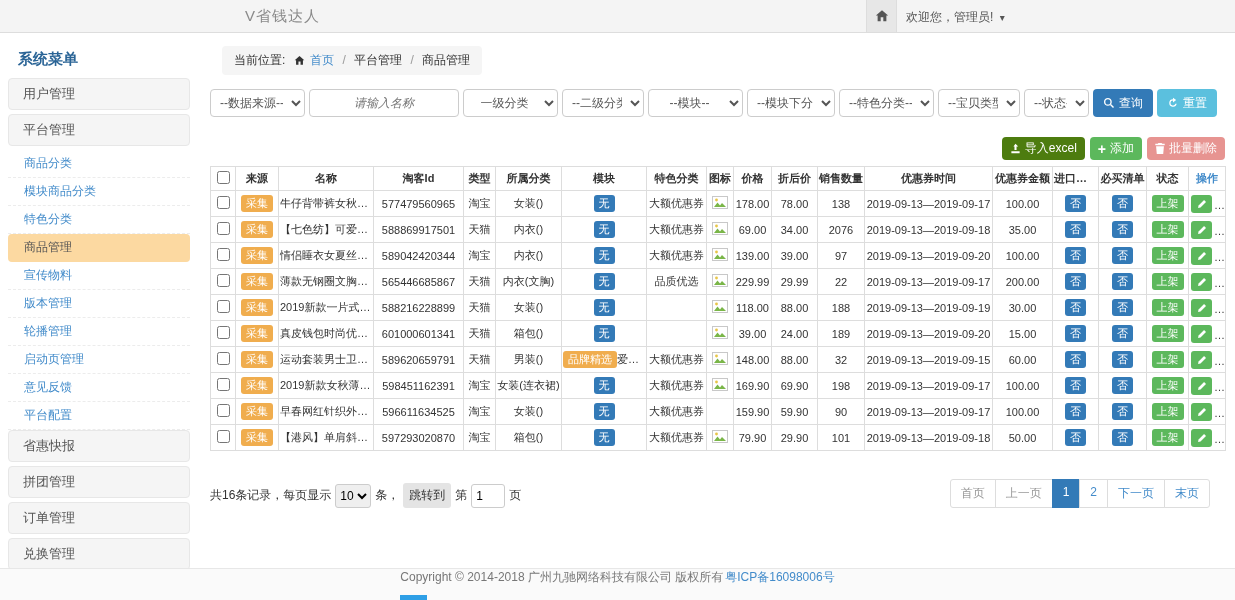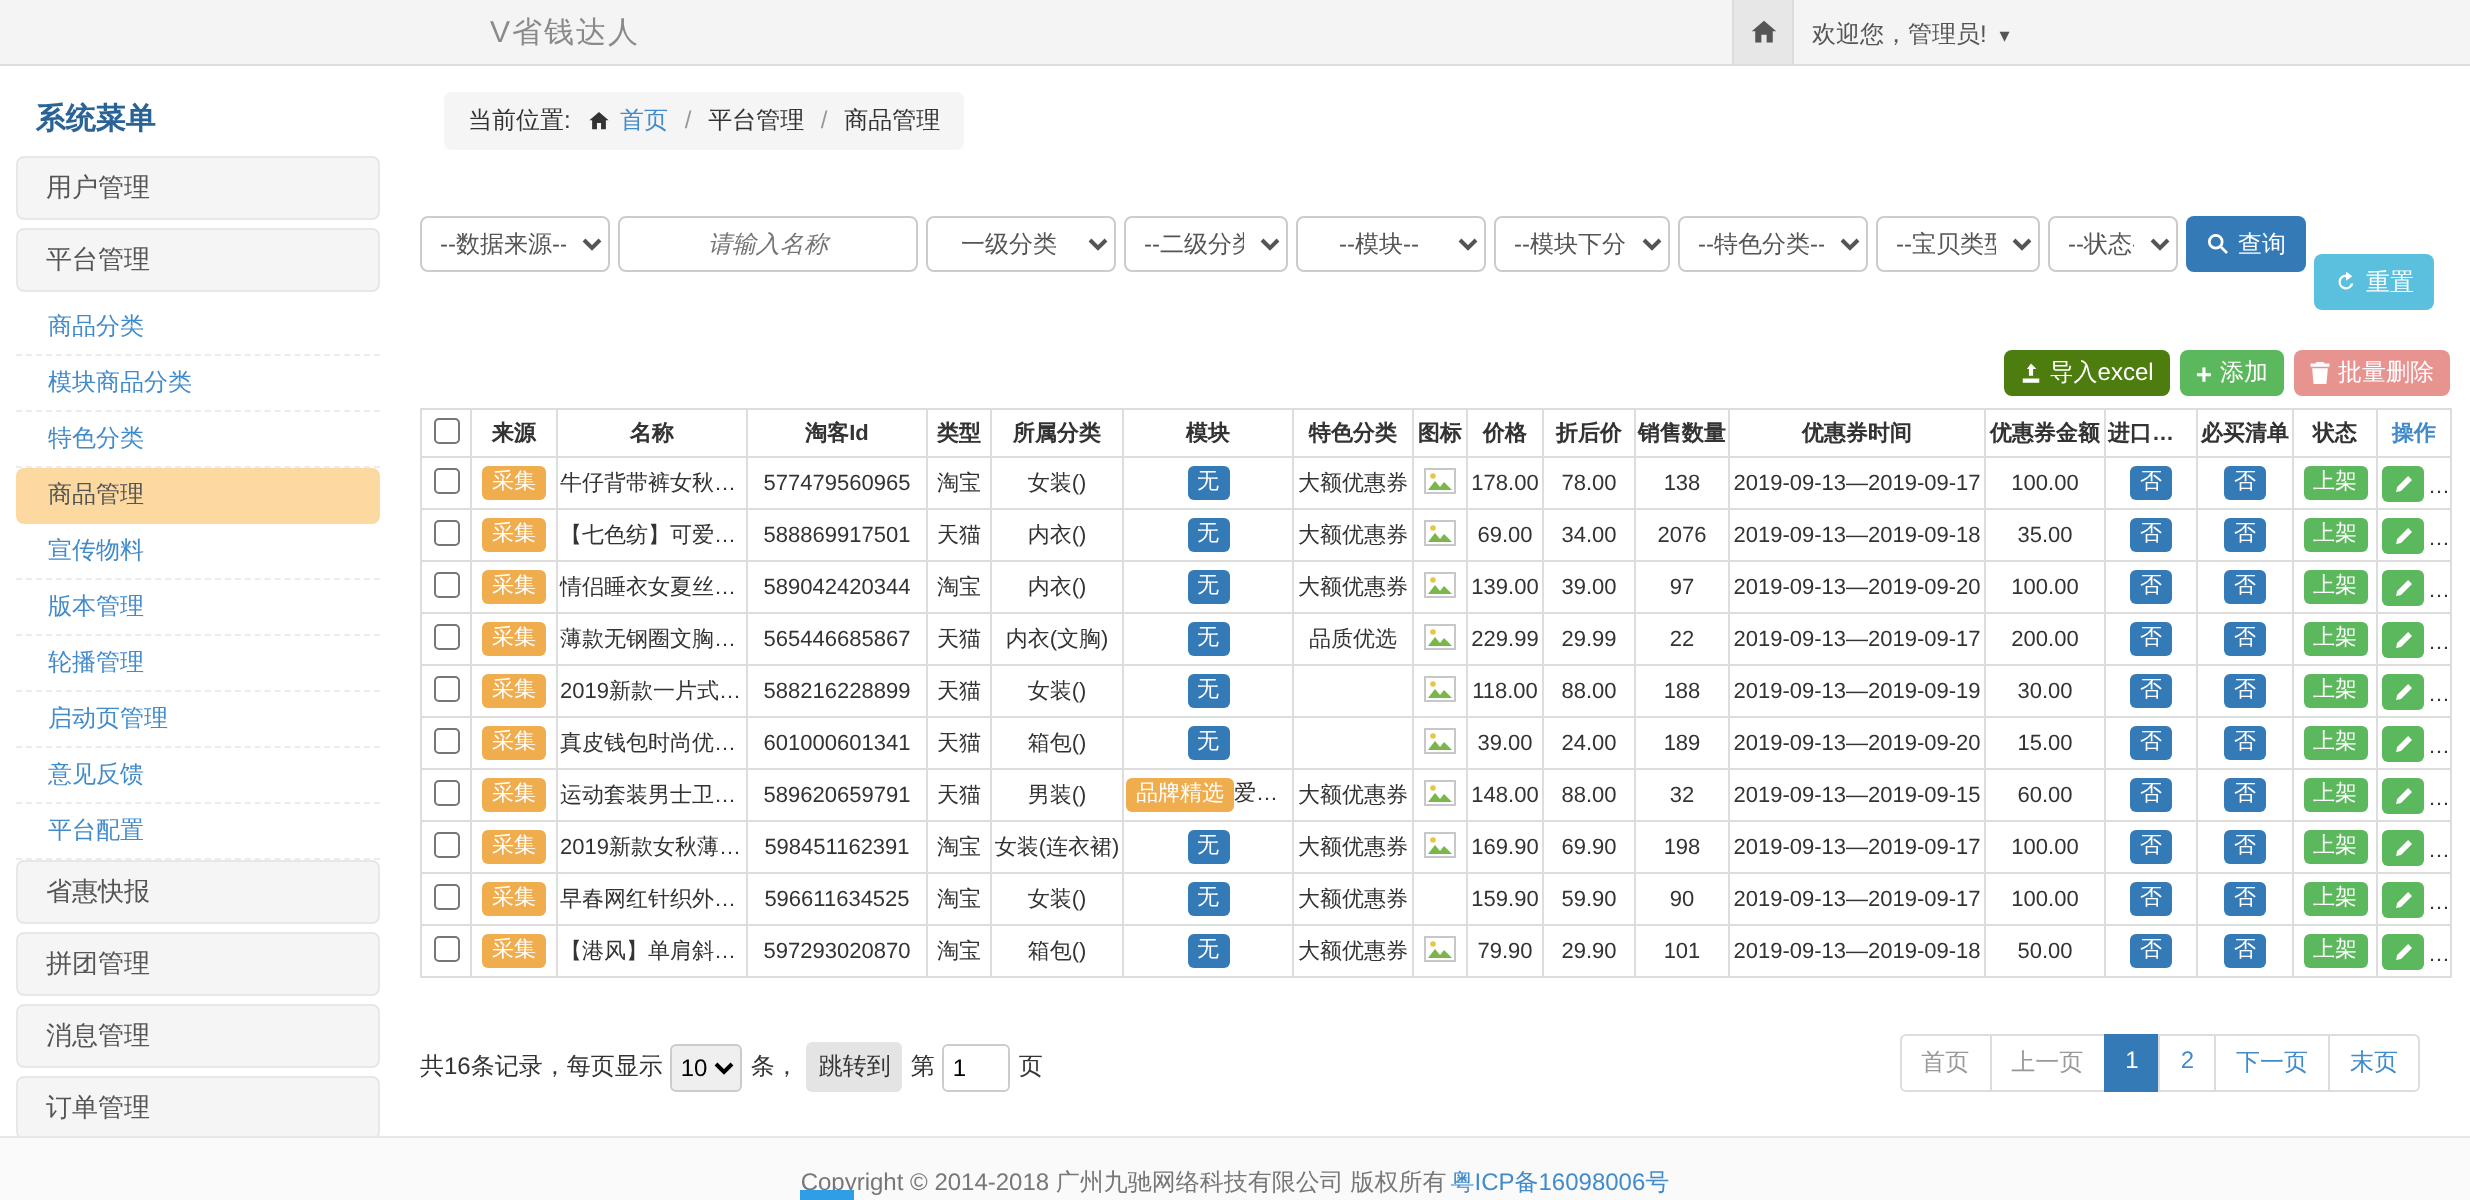--- a/index.html
+++ b/index.html
@@ -28,21 +28,21 @@
   .breadcrumb .bc-link { color:#428bca; text-decoration:none; cursor:pointer; }
   .breadcrumb .sep { color:#999; margin:0 5px; }
   .breadcrumb svg { vertical-align:-2px; margin:0 2px 0 5px; }
 
   .filters { margin-top:14px; display:flex; gap:4px; align-items:center; }
   .filter-fields { display:flex; gap:4px; align-items:center; }
   .filters select, .filters input { height:28px; border:1px solid #ccc; border-radius:4px; font-size:12px; color:#555; padding:0 5px; background:#fff; font-family:inherit;text-align:center; }
 
   .btn { height:28px; border:none; border-radius:4px; font-size:12px; color:#fff; padding:0 10px; display:inline-flex; align-items:center; gap:4px; cursor:pointer; font-family:inherit; }
   .btn-primary { background:#337ab7; }
-  .btn-info { background:#5bc0de;margin-top:38px; }
+  .btn-info { background:#5bc0de; }
 
   .actions { margin-top:20px; display:flex; justify-content:flex-end; gap:5px; }
   .actions .btn { height:23px; padding:0 8px; }
   .btn-import { background:#4d7c0f; }
   .btn-add { background:#5cb85c; }
   .btn-add .plus { font-size:14px; font-weight:bold; line-height:1; }
   .btn-batchdel { background:#d9534f; opacity:.62; }
 
   
   .grid { margin-top:6px; width:1015px; border-collapse:collapse; table-layout:fixed; font-size:11px; color:#333; }
@@ -65,21 +65,21 @@
   .jump-label { background:#e4e4e4; border-radius:3px; padding:4px 6px; cursor:pointer; }
   .jump-input { width:34px; height:24px; border:1px solid #ccc; border-radius:3px; padding:0 4px; font-size:12px; font-family:inherit; }
   .pager-right { display:flex; }
   .pg { border:1px solid #ddd; background:#fff; color:#428bca; padding:5px 10px; font-size:12px; margin-left:-1px; cursor:pointer; text-decoration:none; }
   .pg:first-child { border-radius:3px 0 0 3px; margin-left:0; }
   .pg:last-child { border-radius:0 3px 3px 0; }
   .pg.disabled { color:#999; }
   .pg.active { background:#337ab7; border-color:#337ab7; color:#fff; }
 
   
-  .footer { position:absolute; left:0; bottom:0; width:1235px; height:32px; background:#fafafa; border-top:1px solid #e7e7e7; display:flex; align-items:flex-end; justify-content:center; font-size:12px; color:#777; z-index:5; }
+  .footer { position:absolute; left:0; bottom:0; width:1235px; height:32px; background:#fafafa; border-top:1px solid #e7e7e7; display:flex; align-items:flex-start; justify-content:center; font-size:12px; color:#777; z-index:5; }
   .footer .icp { color:#428bca; text-decoration:none; margin-left:2px; cursor:pointer; }
   .bottom-bar { position:absolute; left:400px; bottom:0; width:27px; height:5px; background:#2e9fe6; z-index:6; }
 </style>
 </head>
 <body>
 
 <header class="topbar">
   <div class="brand">V省钱达人</div>
   <div class="home-btn">
     <svg width="14" height="14" viewBox="0 0 16 16" fill="#555">
@@ -103,21 +103,20 @@
         <div class="side-sub-item">特色分类</div>
         <div class="side-sub-item active">商品管理</div>
         <div class="side-sub-item">宣传物料</div>
         <div class="side-sub-item">版本管理</div>
         <div class="side-sub-item">轮播管理</div>
         <div class="side-sub-item">启动页管理</div>
         <div class="side-sub-item">意见反馈</div>
         <div class="side-sub-item">平台配置</div>
         <div class="side-top-item">省惠快报</div>
         <div class="side-top-item">拼团管理</div>
-        <div class="side-top-item">消息管理</div>
         <div class="side-top-item">订单管理</div>
         <div class="side-top-item">兑换管理</div>
       </nav>
   </aside>
 
   <main class="main">
     <div class="breadcrumb">
       <span>当前位置:</span>
       <svg width="11" height="11" viewBox="0 0 16 16" fill="#333">
           <path d="M8 1.5l7 6h-2V14h-3.5V9.5h-3V14H3V7.5H1z"></path>

